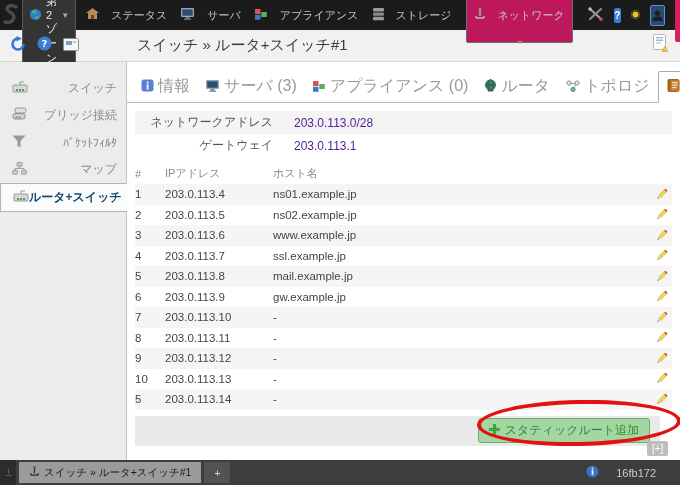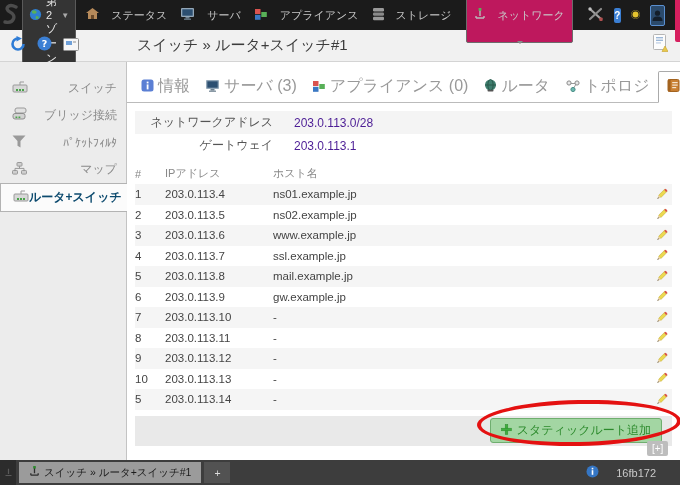--- a/index.html
+++ b/index.html
@@ -540,21 +540,21 @@
                       <rect x="6" y="0.4" width="3.2" height="2" rx="1" fill="#d9534f"></rect>
                       <path d="M6 10 L9.2 10 L7.6 13.6 Z" fill="#e9cf9d"></path>
                       <path d="M7 11.8 L8.2 11.8 L7.6 13.6 Z" fill="#555"></path>
                     </g>
                   </svg>
     </span>
   </div>
 </div>
         </div>
 
-        <div class="footbar" style="margin-left:0;margin-right:0;">
+        <div class="footbar" style="margin-left:0;margin-right:12px;">
           <span class="add-btn">
             <span class="ic">
               <svg width="11" height="11" viewBox="0 0 11 11">
                   <rect x="4.2" y="0.5" width="2.6" height="10" fill="#3fae3f" stroke="#2c8a2c" stroke-width="0.5"></rect>
                   <rect x="0.5" y="4.2" width="10" height="2.6" fill="#3fae3f" stroke="#2c8a2c" stroke-width="0.5"></rect>
                 </svg>
             </span>
             <span>スタティックルート追加</span>
           </span>
         </div>

